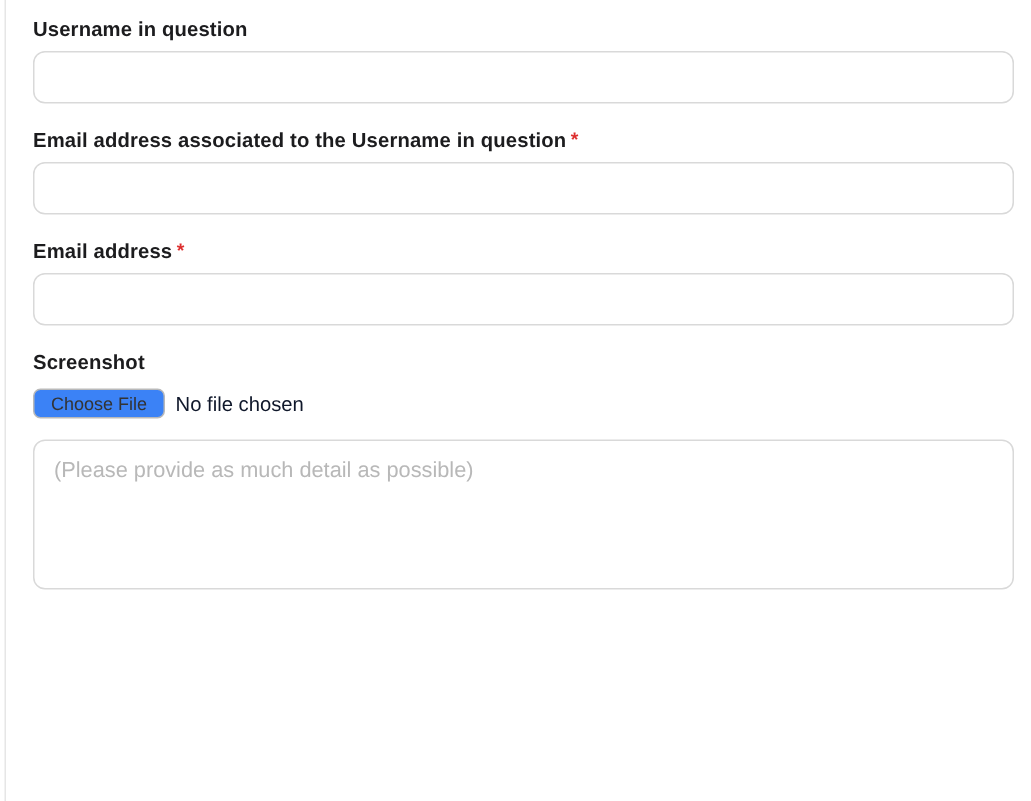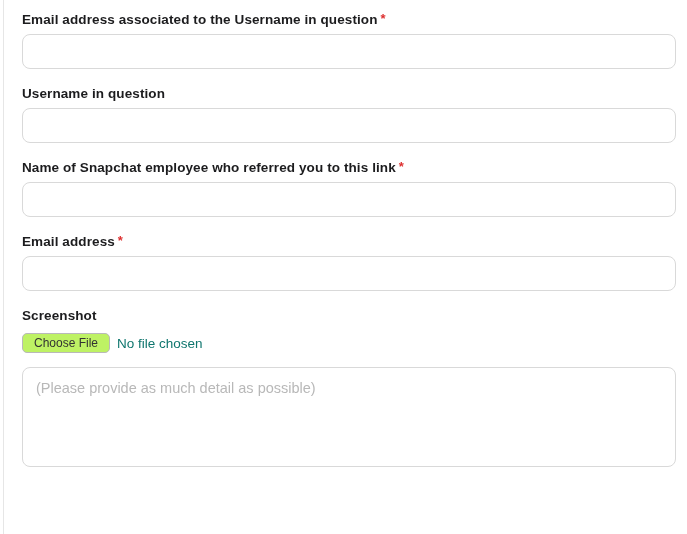--- a/index.html
+++ b/index.html
@@ -84,52 +84,48 @@
     margin-top: 9px;
   }
   .file-button {
     box-sizing: border-box;
     height: 20px;
     padding: 0 11px;
     font-size: 12px;
     line-height: 18px;
     color: #333333;
     font-family: inherit;
-    background: #bef264;
+    background: #3b82f6;
     border: 1px solid #b9b9b9;
     border-radius: 5px;
     cursor: pointer;
   }
   .file-status {
     margin-left: 7px;
     font-size: 13.5px;
-    color: #0f766e;
+    color: #0f172a;
   }
 </style>
 </head>
 <body>
 
 <div class="page-left-border"></div>
 
 <div class="page">
 
   <div class="group">
-    <label class="field-label"><span>Email address associated to the Username in question</span><span class="required-star">*</span></label>
-    <input type="text" class="text-input" value="" style="">
-  </div>
-
-  <div class="group">
     <label class="field-label"><span>Username in question</span></label>
     <input type="text" class="text-input" value="" style="">
   </div>
 
   <div class="group">
-    <label class="field-label"><span>Name of Snapchat employee who referred you to this link</span><span class="required-star">*</span></label>
+    <label class="field-label"><span>Email address associated to the Username in question</span><span class="required-star">*</span></label>
     <input type="text" class="text-input" value="" style="">
   </div>
+
 
 
   <div class="group">
     <label class="field-label"><span>Email address</span><span class="required-star">*</span></label>
     <input type="text" class="text-input" value="" style="">
   </div>
 
   <div class="group group-file">
     <label class="field-label" style="margin-bottom:0;"><span>Screenshot</span></label>
     <div class="file-row">

